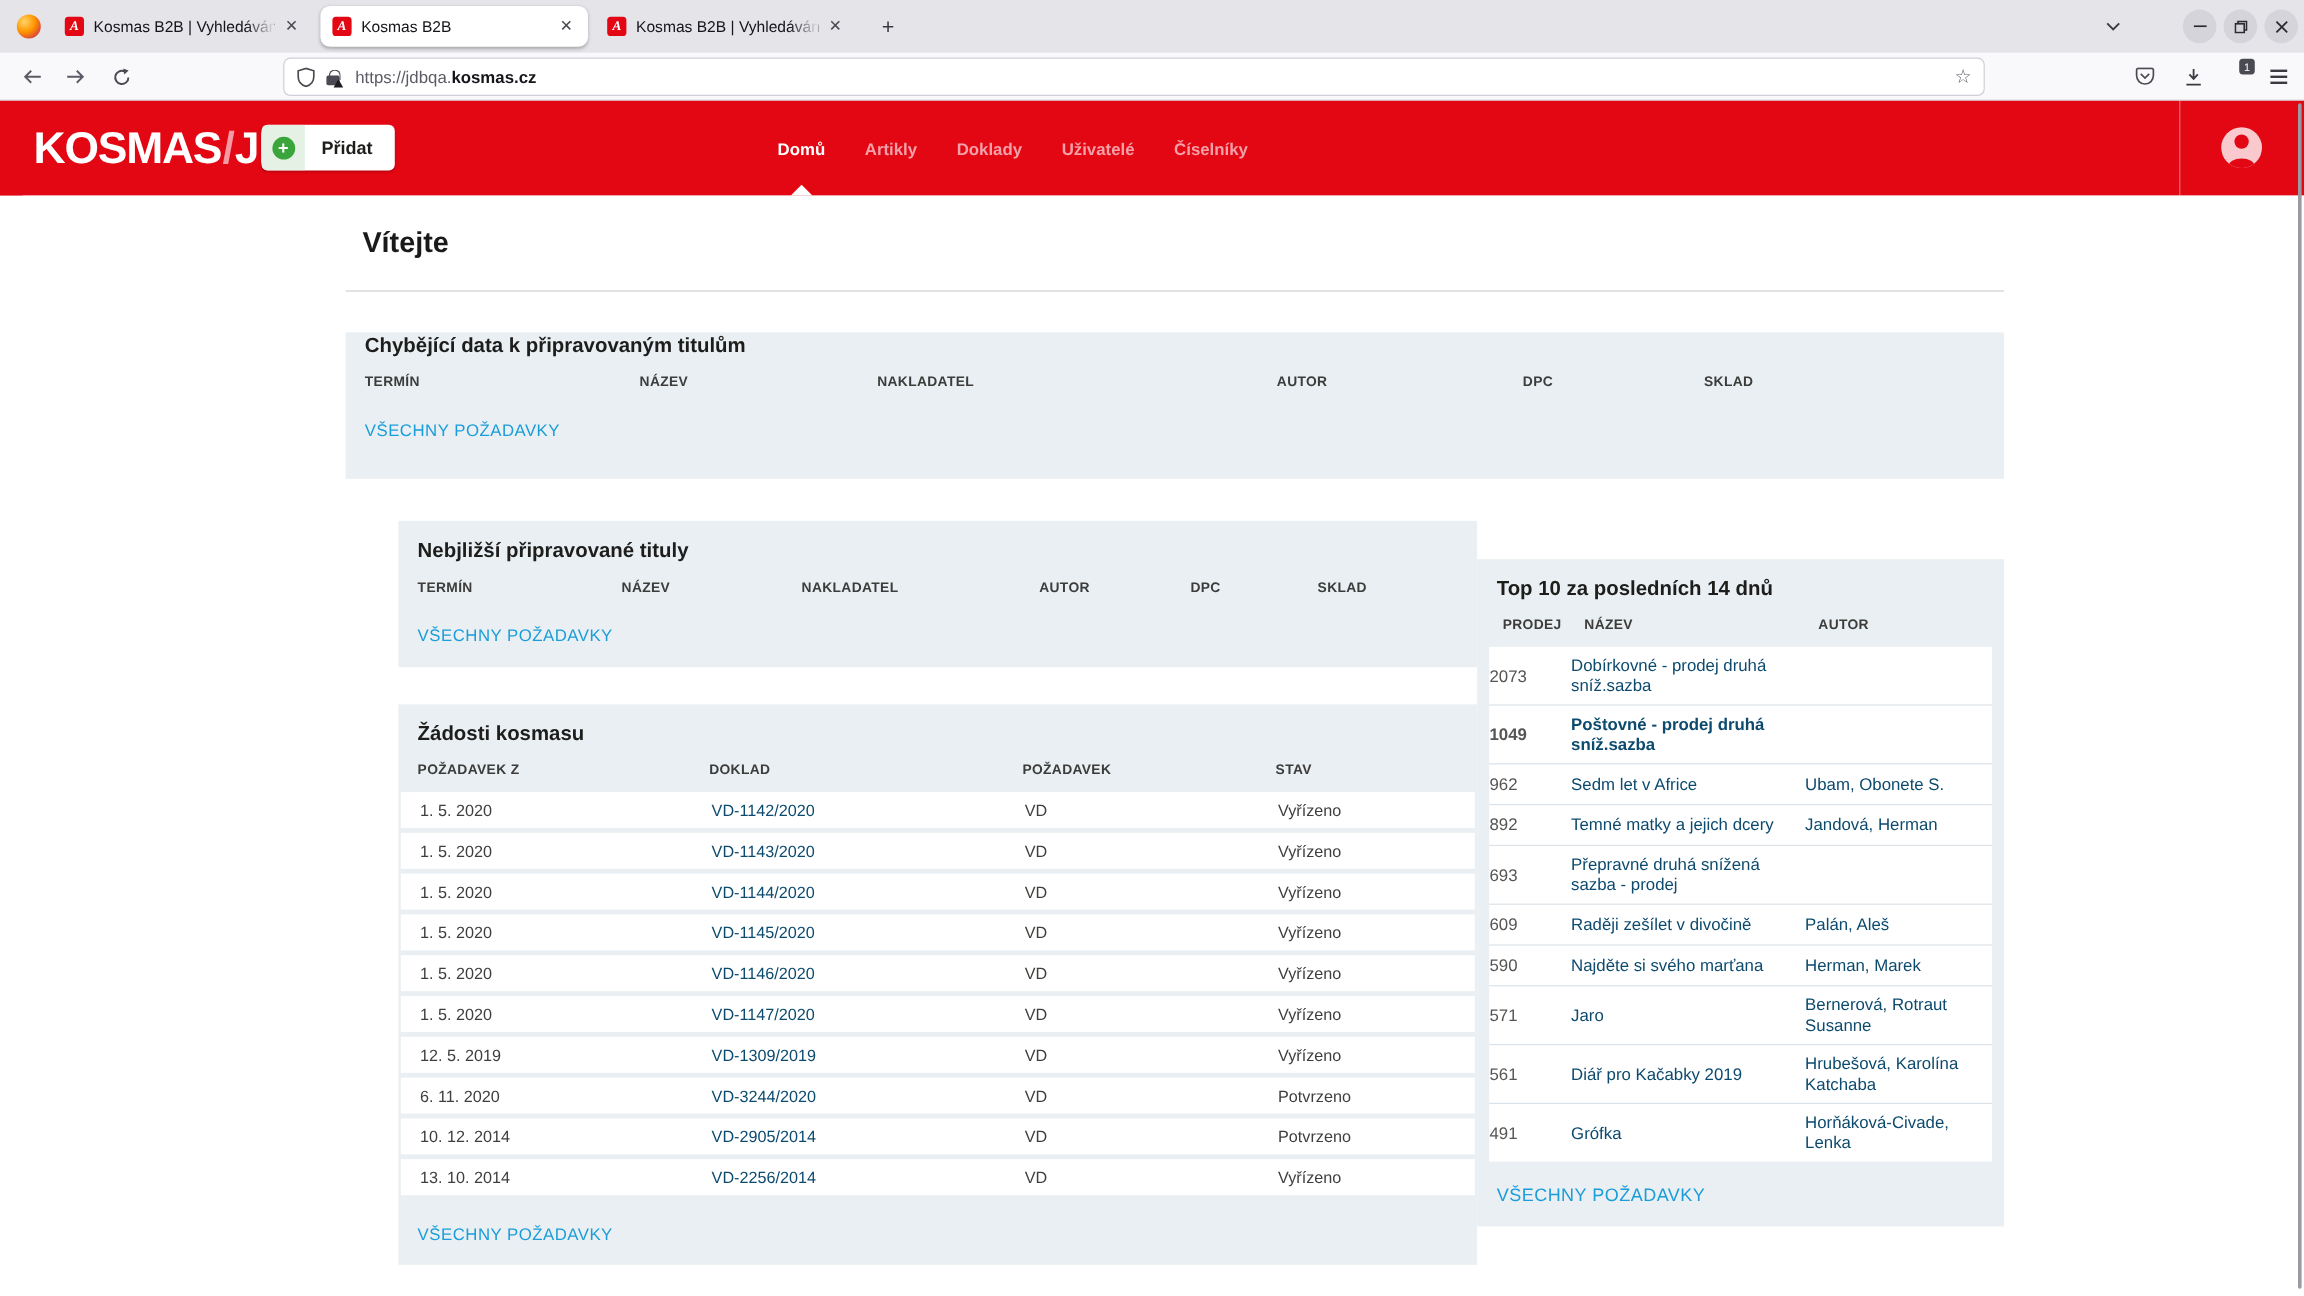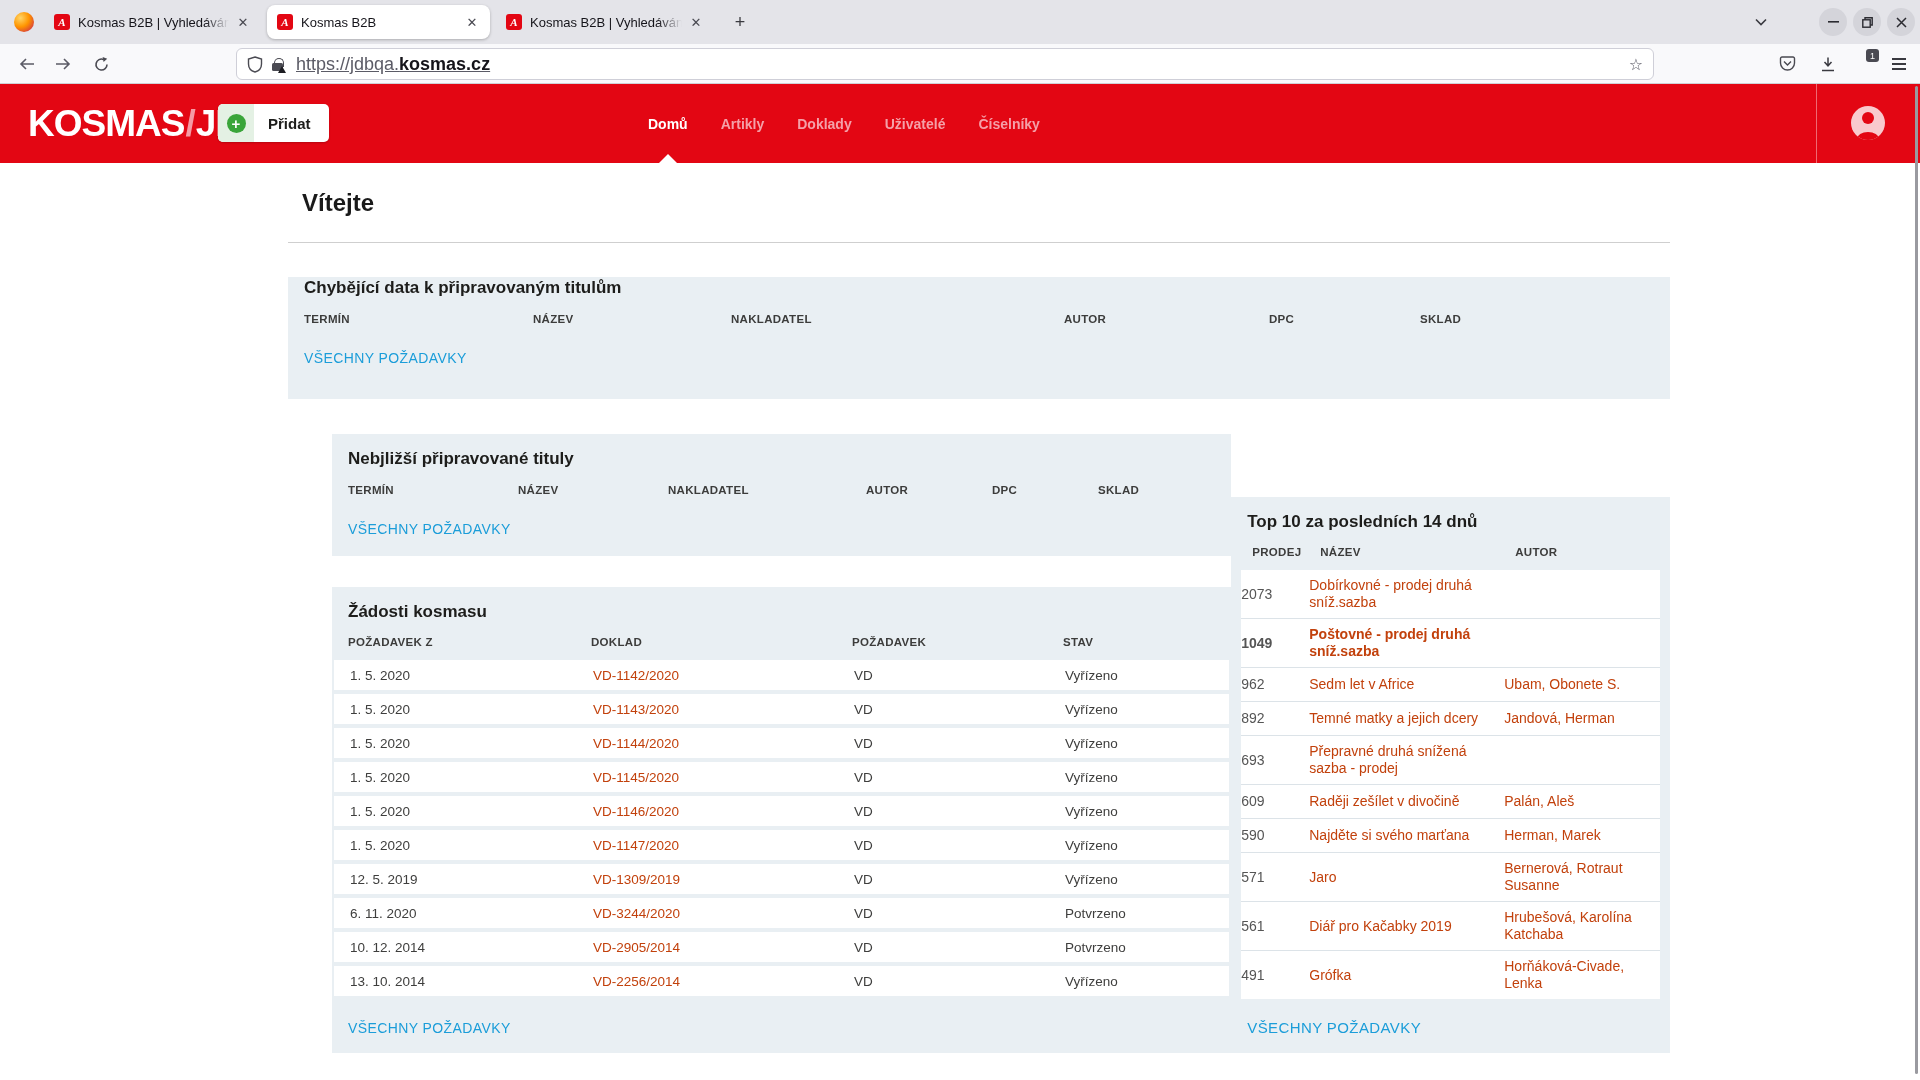--- a/index.html
+++ b/index.html
@@ -36,21 +36,21 @@
   .winbtn.close { left:1887px; }
   .winbtn svg { display:block; }
 
   .toolbar { position:absolute; top:44px; left:0; width:1920px; height:40px; background:#f9f9fb;
              border-bottom:1px solid #d0d0d5; }
   .navbtn { position:absolute; top:5px; width:30px; height:30px; border-radius:5px; color:#5b5b66;
             display:flex; align-items:center; justify-content:center; }
   .urlbar { position:absolute; left:236px; top:4px; width:1418px; height:32px; background:#fff;
             border:1px solid #cfcfd8; border-radius:6px; display:flex; align-items:center; padding:0 10px; }
   .urlbar .icon { margin-right:9px; display:flex; align-items:center; }
-  .url-text { flex:1; font-size:18px; color:#5b5b66; white-space:nowrap;text-decoration:underline; }
+  .url-text { flex:1; font-size:14px; color:#5b5b66; white-space:nowrap; }
   .url-domain { color:#15141a; font-weight:600; }
   .star { color:#5b5b66; font-size:16px; }
   .lock { position:relative; width:11px; height:8px; background:#4a4a52; border-radius:1.5px; margin-top:5px; }
   .lock::before { content:""; position:absolute; left:1.5px; top:-5px; width:8px; height:8px;
                   border:1.5px solid #4a4a52; border-bottom:none; border-radius:5px 5px 0 0; }
   .lock::after { content:""; position:absolute; right:-3px; bottom:-2px; width:0; height:0;
                  border-left:4px solid transparent; border-right:4px solid transparent; border-bottom:7px solid #1d1d22; }
   .ext-shield { position:relative; width:16px; height:18px; }
   .ext-shield .body { width:16px; height:18px; background:#e0242a; border-radius:3px 3px 8px 8px; }
   .ext-badge { position:absolute; top:-6px; right:-7px; min-width:13px; height:13px; background:#4a4a52;
@@ -89,27 +89,27 @@
   .content { position:absolute; top:163px; left:0; width:1920px; bottom:0; background:#fff;margin-left:19px; }
   .container { width:1382px; margin-left:269px; }
   h1.welcome { margin:26px 0 0 14px; font-size:24px; font-weight:800; color:#1a1a1a; }
   .top-divider { margin-top:25px; border-bottom:1px solid #cfcfcf; }
 
   .panel { background:#e9eff3; }
   .panel-title { font-size:17px; font-weight:800; color:#1d1d1b; }
   .col-header { font-size:11.5px; font-weight:700; color:#3c3c3b; letter-spacing:.3px; }
   .all-link { font-size:14px; font-weight:400; color:#1b9dd9; letter-spacing:.4px; text-decoration:none;
               display:inline-block; cursor:pointer; }
-  a.link { color:#c2410c; text-decoration:none; cursor:pointer; }
+  a.link { color:#0c4a6e; text-decoration:none; cursor:pointer; }
 
   .panel-missing { margin-top:34px; height:122px; padding:1px 16px; }
   .grid6a { display:grid; grid-template-columns:229px 198px 333px 205px 151px 1fr; margin-top:15px; }
   .panel-missing .all-link { margin-top:25px; }
 
-  .two-col { margin-top:35px; display:flex; align-items:flex-end;padding-left:44px; }
+  .two-col { margin-top:35px; display:flex; align-items:center;padding-left:44px; }
   .left-col { width:910px; }
 
   .panel-upcoming { height:122px; padding:15px 16px; }
   .grid6b { display:grid; grid-template-columns:170px 150px 198px 126px 106px 1fr; margin-top:15px; }
   .panel-upcoming .all-link { margin-top:25px; }
 
   .panel-requests { margin-top:31px; padding:15px 0 16px 0; }
   .panel-requests .panel-title { padding-left:16px; }
   .grid4 { display:grid; grid-template-columns:243px 261px 211px 1fr; padding-left:16px; }
   .panel-requests .grid4.head { margin-top:14px; }

